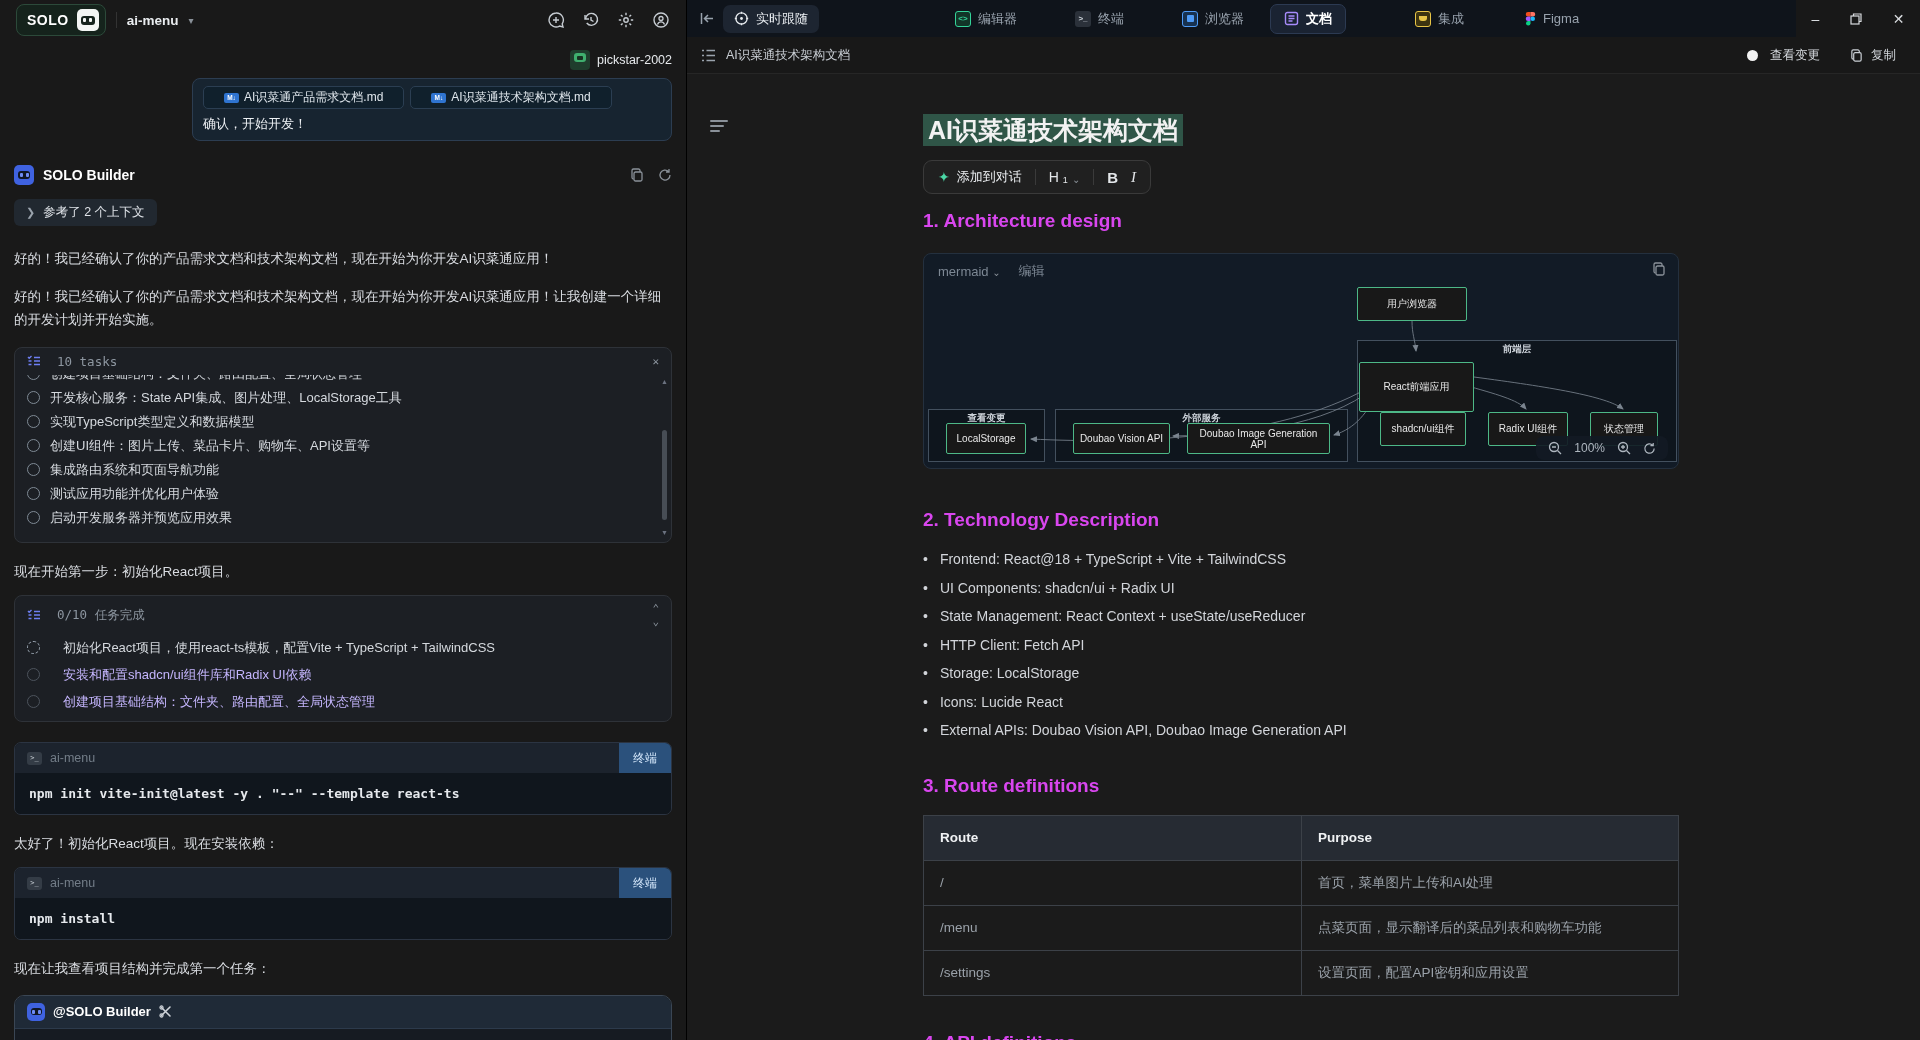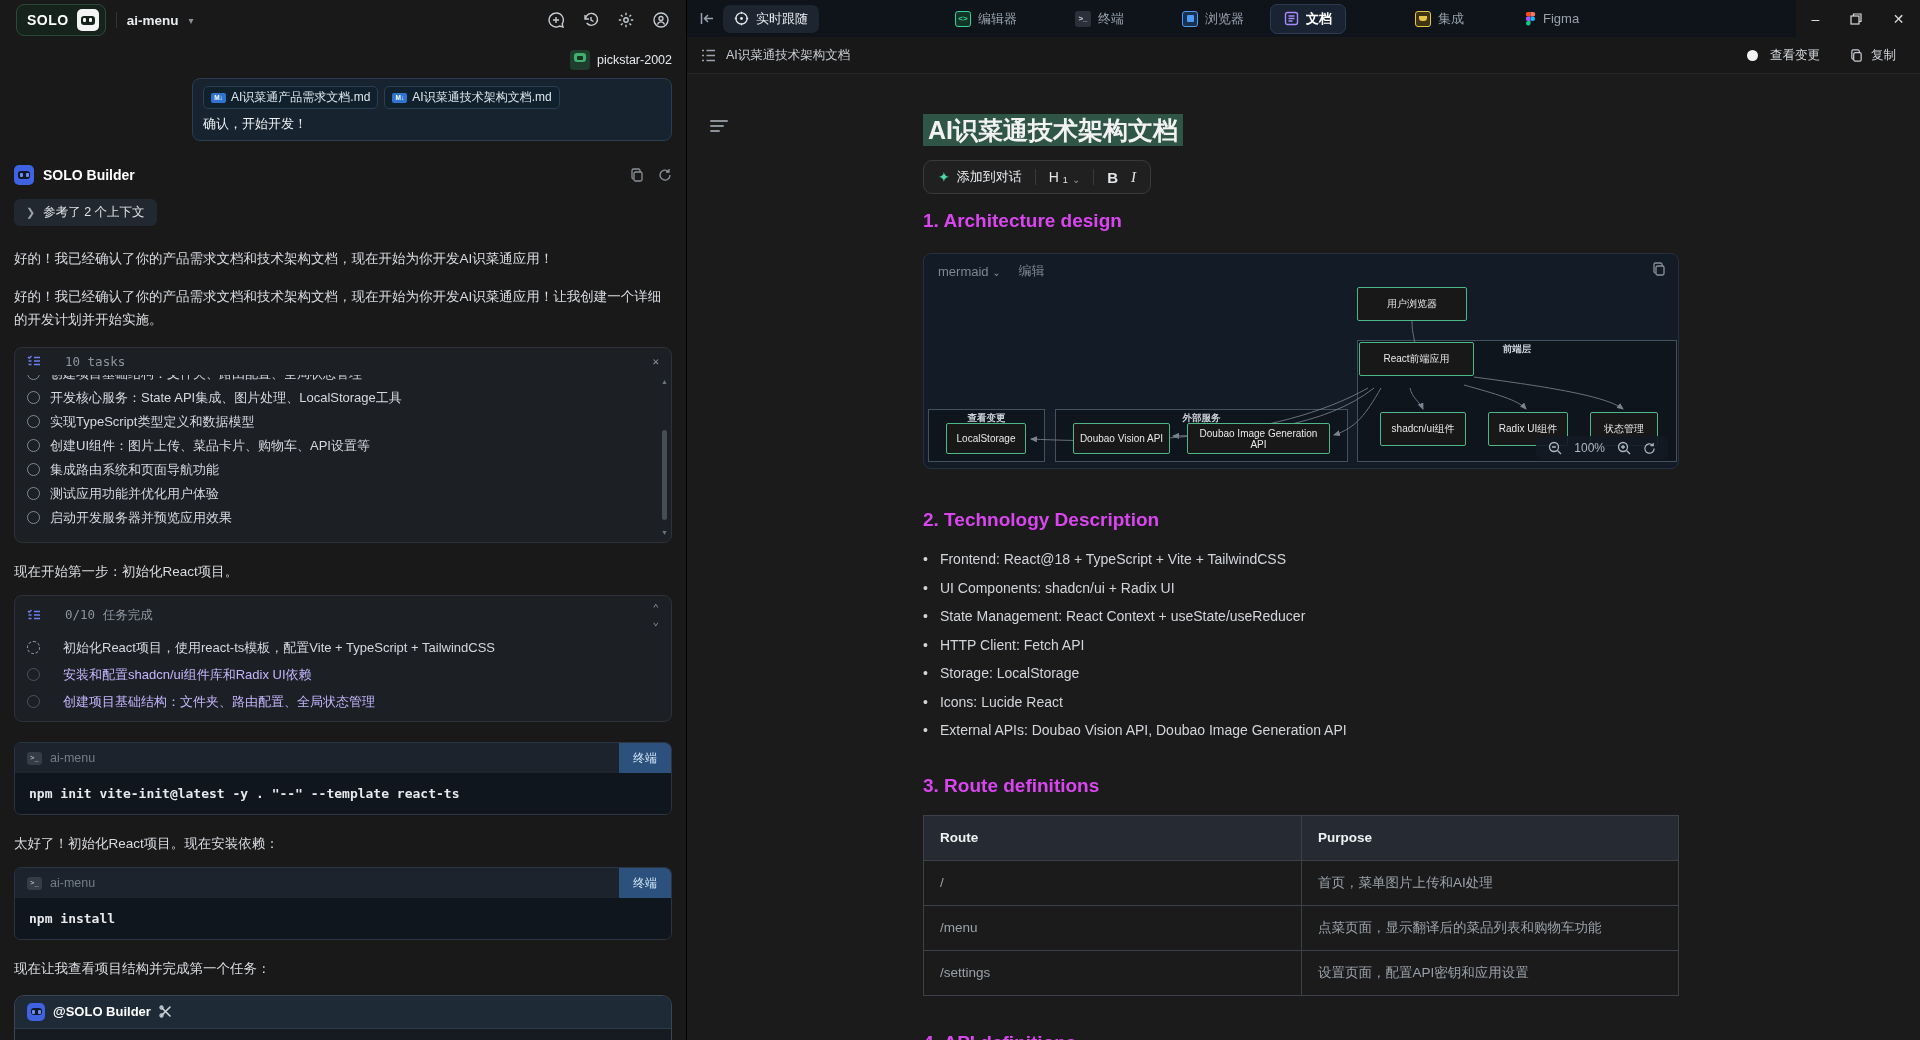--- a/index.html
+++ b/index.html
@@ -31,36 +31,36 @@
   .lp-scroll { flex:1; padding:0 14px; overflow:hidden; }
 
   .user-row { display:flex; justify-content:flex-end; align-items:center; gap:7px; margin-top:10px; }
   .avatar { width:20px; height:20px; border-radius:4px; background:#1f3d2d; position:relative; overflow:hidden; }
   .avatar:before { content:""; position:absolute; left:4px; top:3px; width:12px; height:9px; background:#3fae6e; border-radius:3px; }
   .avatar:after { content:""; position:absolute; left:7px; top:6px; width:6px; height:4px; background:#173121; border-radius:1px; }
   .user-name { color:#e6e9ec; font-size:12.5px; }
 
   .bubble-row { display:flex; justify-content:flex-end; margin-top:8px; }
   .user-bubble { background:#172430; border:1px solid #2c3d51; border-radius:8px; padding:7px 10px; max-width:480px; display:flex; flex-wrap:wrap; gap:6px; align-items:center; }
-  .file-chip { display:flex; align-items:center; gap:5px; background:#10202c; border:1px solid #2b3e52; border-radius:5px; padding:2px 7px; font-size:12px; color:#dfe6ec; }
+  .file-chip { display:flex; align-items:center; gap:5px; background:#10202c; border:1px solid #2b3e52; border-radius:5px; padding:2px 20px; font-size:12px; color:#dfe6ec; }
   .md-ico { width:15px; height:10px; background:#2f74d0; border-radius:2px; color:#fff; font-size:6.5px; font-weight:bold; display:flex; align-items:center; justify-content:center; letter-spacing:0; }
   .bubble-txt { color:#eef1f4; font-size:13px; }
 
   .builder-row { display:flex; align-items:center; gap:9px; margin-top:24px; }
   .builder-row .name { color:#fff; font-weight:bold; font-size:14px; }
   .builder-row .icons { margin-left:auto; display:flex; gap:14px; }
 
   .ctx-chip { display:inline-flex; align-items:center; gap:8px; background:#212830; border-radius:6px; padding:5px 12px; margin-top:14px; font-size:12.5px; color:#dfe3e8; }
   .ctx-chip .arr { color:#9aa3ad; font-size:11px; }
 
   .msg { color:#d9dce1; font-size:13.5px; line-height:1.65; margin-top:22px; }
 
   .card { background:#1c1f24; border:1px solid #2e3238; border-radius:8px; margin-top:16px; }
   .tasks-card { height:196px; position:relative; overflow:hidden; }
-  .card-head { display:flex; align-items:center; gap:24px; padding:6px 12px; color:#8d96a0; font-family:"DejaVu Sans Mono",monospace; font-size:12.5px; }
+  .card-head { display:flex; align-items:center; gap:16px; padding:6px 12px; color:#8d96a0; font-family:"DejaVu Sans Mono",monospace; font-size:12.5px; }
   .card-head .right { margin-left:auto; color:#8d96a0; font-size:11px; }
   .task-list { padding:0 12px; }
   .task-item { display:flex; align-items:center; gap:10px; height:24px; color:#d5d9de; font-size:13px; white-space:nowrap; overflow:hidden; }
   .ring { width:13px; height:13px; border:1.5px solid #7f8a95; border-radius:50%; flex-shrink:0; }
   .partial { height:11px; overflow:hidden; display:flex; align-items:flex-end; padding:0 12px; }
   .partial .task-item { height:24px; }
   .t-scroll { position:absolute; right:3px; top:30px; bottom:6px; width:8px; }
   .t-scroll .thumb { position:absolute; right:1px; top:52px; width:5px; height:90px; background:#474d55; border-radius:3px; }
   .t-scroll .a { position:absolute; right:0; color:#6b7280; font-size:7px; }
 
@@ -534,21 +534,21 @@
               <span class="glabel">前端层</span>
             </div>
           <div class="mgroup" style="left:4px;top:155px;width:117px;height:53px">
               <span class="glabel">查看变更</span>
             </div>
           <div class="mgroup" style="left:131px;top:155px;width:293px;height:53px">
               <span class="glabel">外部服务</span>
             </div>
 
           <div class="mnode" style="left:433px;top:33px;width:110px;height:34px">用户浏览器</div>
-          <div class="mnode" style="left:435px;top:88px;width:115px;height:34px">React前端应用</div>
+          <div class="mnode" style="left:435px;top:108px;width:115px;height:50px">React前端应用</div>
           <div class="mnode" style="left:456px;top:158px;width:86px;height:34px">shadcn/ui组件</div>
           <div class="mnode" style="left:564px;top:158px;width:80px;height:34px">Radix UI组件</div>
           <div class="mnode" style="left:666px;top:158px;width:68px;height:34px">状态管理</div>
           <div class="mnode" style="left:22px;top:169px;width:80px;height:31px">LocalStorage</div>
           <div class="mnode" style="left:149px;top:169px;width:97px;height:31px">Doubao Vision API</div>
           <div class="mnode" style="left:263px;top:169px;width:143px;height:31px">Doubao Image Generation API</div>
 
           <div class="mer-zoom">
             <span>
                 <svg class="ic" width="14" height="14" viewBox="0 0 14 14">

